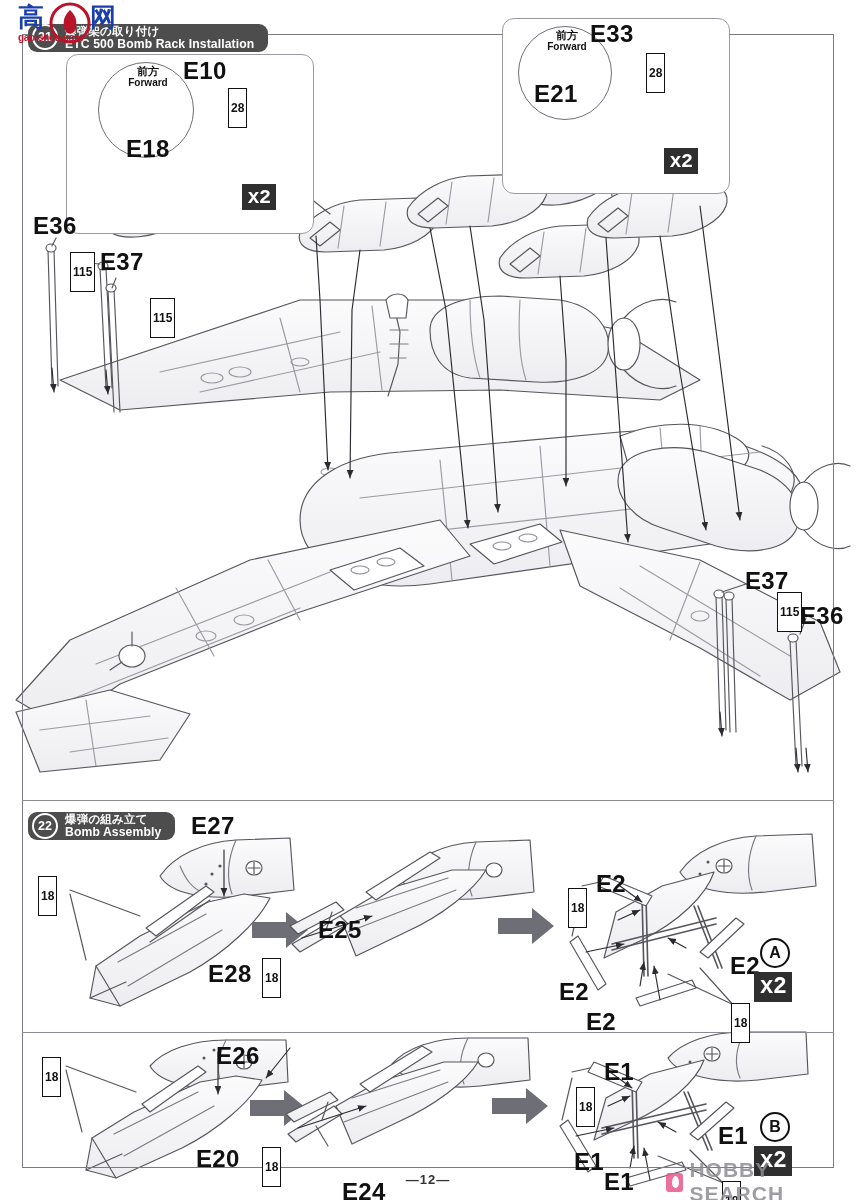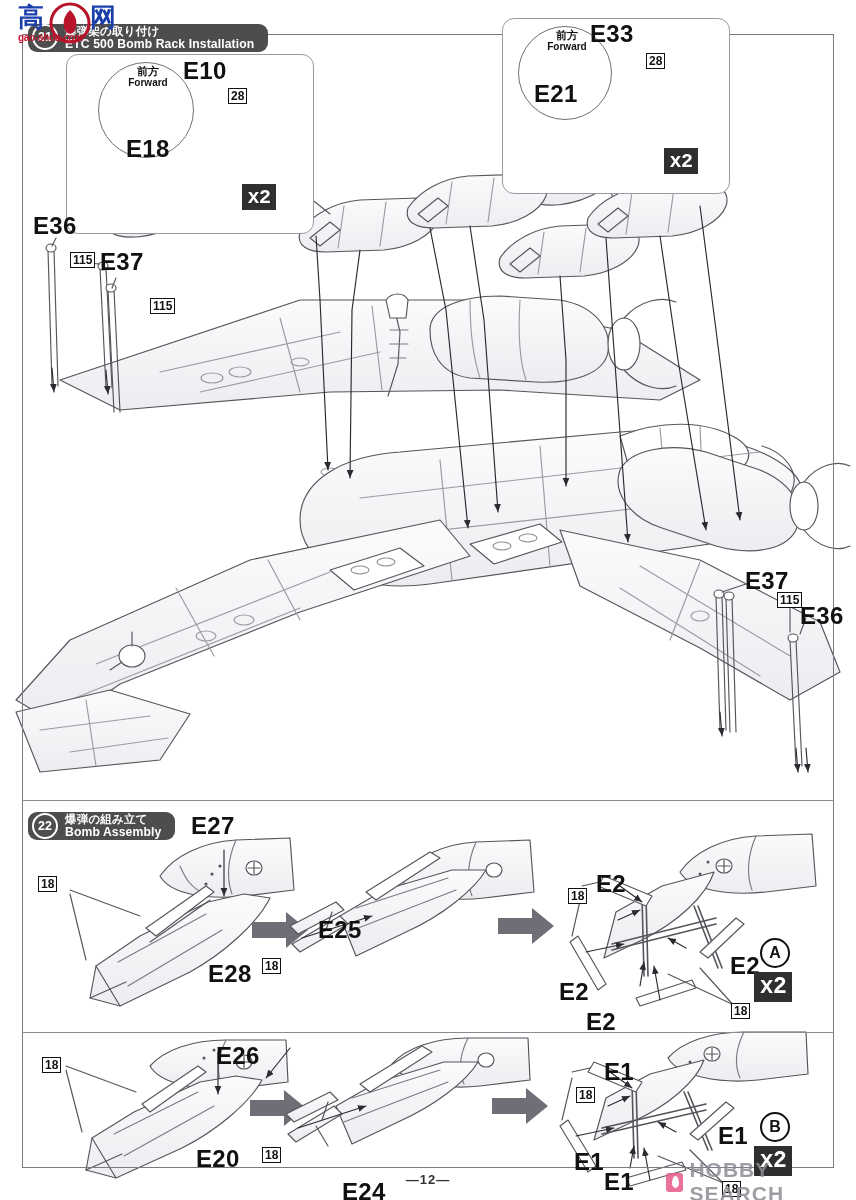--- a/index.html
+++ b/index.html
@@ -30,21 +30,21 @@
   .sec-header .en{color:#ffffff;font-size:12.2px;font-weight:bold;letter-spacing:.1px;}
   #hdr21{left:28px;top:24px;align-items:flex-end;}
   #hdr22{left:28px;top:812px;}
 
   
   .lab{position:absolute;font-size:24px;font-weight:bold;color:#111;
        letter-spacing:.3px;white-space:nowrap;}
 
   
   .boxnum{position:absolute;background:#ffffff;border:1.6px solid #111;
-          color:#111;font-size:12px;font-weight:bold;padding:0 2px;
+          color:#111;font-size:12px;font-weight:bold;padding:12px 2px;
           line-height:13px;height:14px;display:flex;align-items:center;
           justify-content:center;white-space:nowrap;}
 
   
   .x2{position:absolute;background:#2f2f2f;color:#ffffff;font-size:20px;
       font-weight:bold;width:34px;height:26px;display:flex;
       align-items:center;justify-content:center;letter-spacing:-.5px;font-family:Liberation Mono, monospace;}
   .x2.big{width:38px;height:30px;font-size:23px;}
 
   

